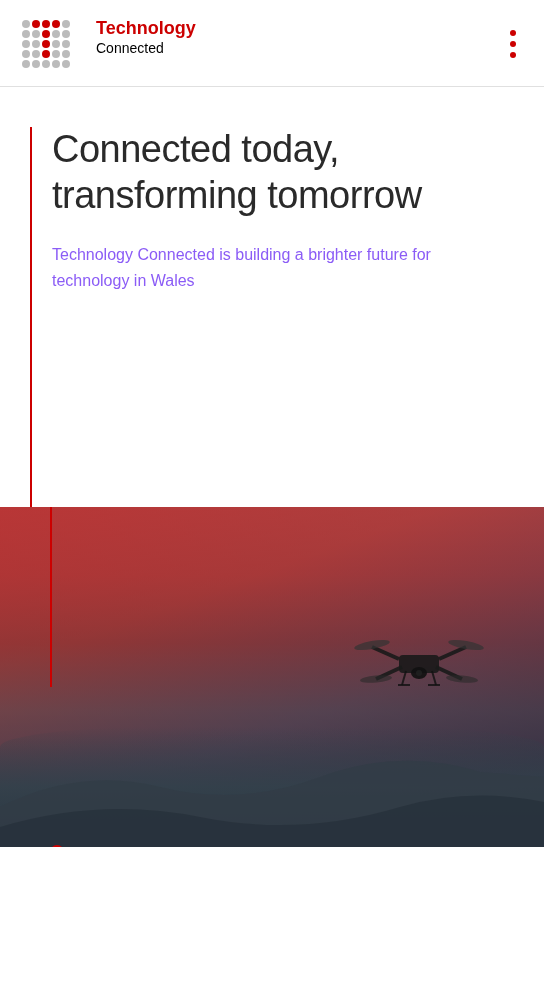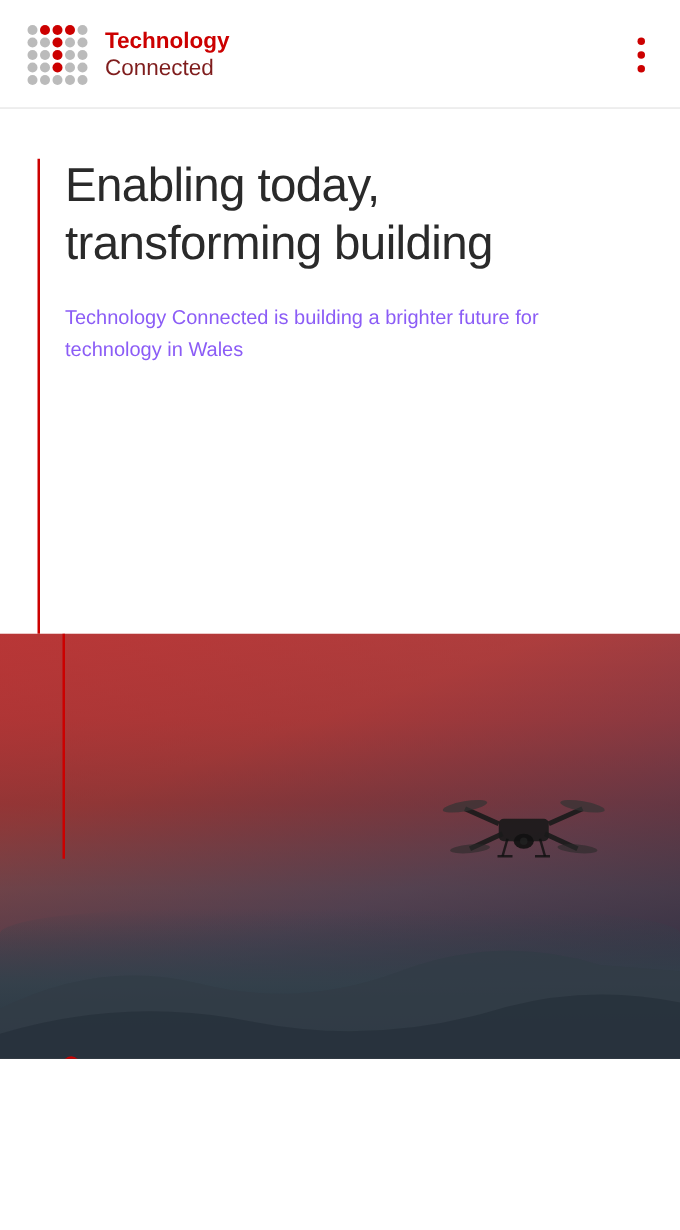--- a/index.html
+++ b/index.html
@@ -21,45 +21,44 @@
       display: flex;
       align-items: center;
       justify-content: space-between;
       padding: 18px 20px 16px 20px;
       background: #fff;
       border-bottom: 1px solid #e0e0e0;
     }
 
     .logo-area {
       display: flex;
-      align-items: center;
-      gap: 12px;
+      gap: 24px;
     }
 
     .logo-t-svg {
       width: 52px;
       height: 52px;
     }
 
     .brand-name {
       display: flex;
       flex-direction: column;
     }
 
     .brand-technology {
       font-size: 18px;
       font-weight: 600;
       color: #cc0000;
       line-height: 1.2;
     }
 
     .brand-connected {
-      font-size: 18px;
+      font-size: 14px;
       font-weight: 400;
-      color: #7f1d1d;
+      color: #000000;
       line-height: 1.2;
     }
 
     .menu-dots {
       display: flex;
       flex-direction: column;
       gap: 5px;
       align-items: center;
       padding: 8px;
       cursor: pointer;
@@ -246,21 +245,21 @@
     <div class="menu-dot"></div>
   </div>
 </header>
 
 <main class="main-content">
   <div class="content-inner">
     <div class="red-line-container">
       <div class="red-line"></div>
     </div>
     <div class="text-block">
-      <h1 class="headline">Enabling today, transforming building</h1>
+      <h1 class="headline">Connected today, transforming tomorrow</h1>
       <p class="subtext">Technology Connected is building a brighter future for technology in Wales</p>
     </div>
   </div>
 </main>
 
 <section class="hero-section">
   <div class="hero-overlay"></div>
 
   <div class="red-line-extension"></div>
   <div class="red-circle-end"></div>

